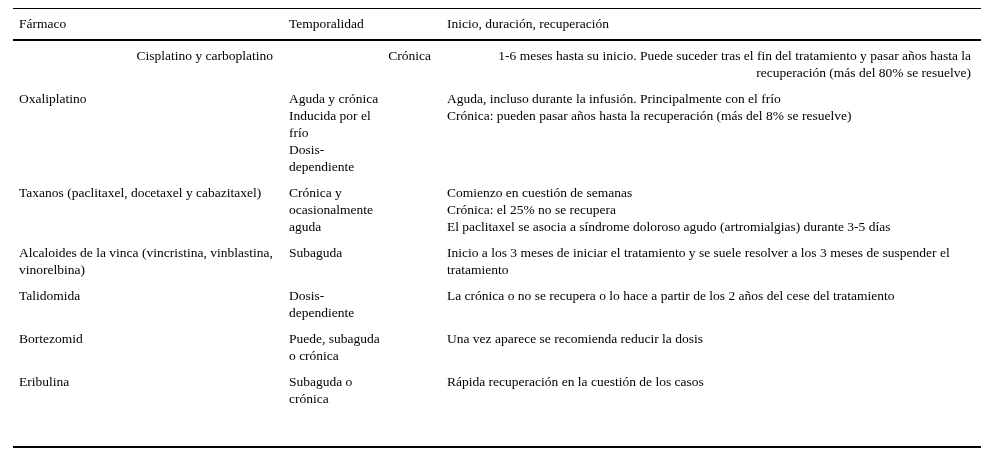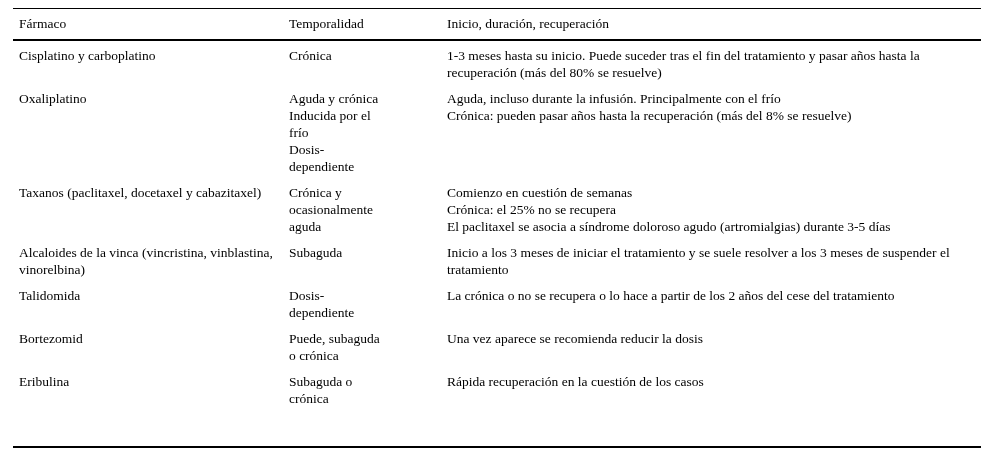--- a/index.html
+++ b/index.html
@@ -45,20 +45,21 @@
     padding: 6px 10px 7px 6px;
   }
   table.paper-table td {
     vertical-align: top;
     text-align: left;
     padding: 3px 10px 6px 6px;
     white-space: pre-line;
   }
   table.paper-table tbody tr:first-child td {
     padding-top: 6px;
+    text-align: right;
   }
 </style>
 </head>
 <body>
 
 <div class="page">
   <div class="tablebox">
     <table class="paper-table">
       <colgroup>
         <col class="c1">
@@ -69,21 +70,21 @@
         <tr>
           <th>Fármaco</th>
           <th>Temporalidad</th>
           <th>Inicio, duración, recuperación</th>
         </tr>
       </thead>
       <tbody>
         <tr>
           <td>Cisplatino y carboplatino</td>
           <td>Crónica</td>
-          <td>1-3 meses hasta su inicio. Puede suceder tras el fin del tratamiento y pasar años hasta la recuperación (más del 80% se resuelve)</td>
+          <td>1-6 meses hasta su inicio. Puede suceder tras el fin del tratamiento y pasar años hasta la recuperación (más del 80% se resuelve)</td>
         </tr>
         <tr>
           <td>Oxaliplatino</td>
           <td>Aguda y crónica
 Inducida por el
 frío
 Dosis-
 dependiente</td>
           <td>Aguda, incluso durante la infusión. Principalmente con el frío
 Crónica: pueden pasar años hasta la recuperación (más del 8% se resuelve)</td>

